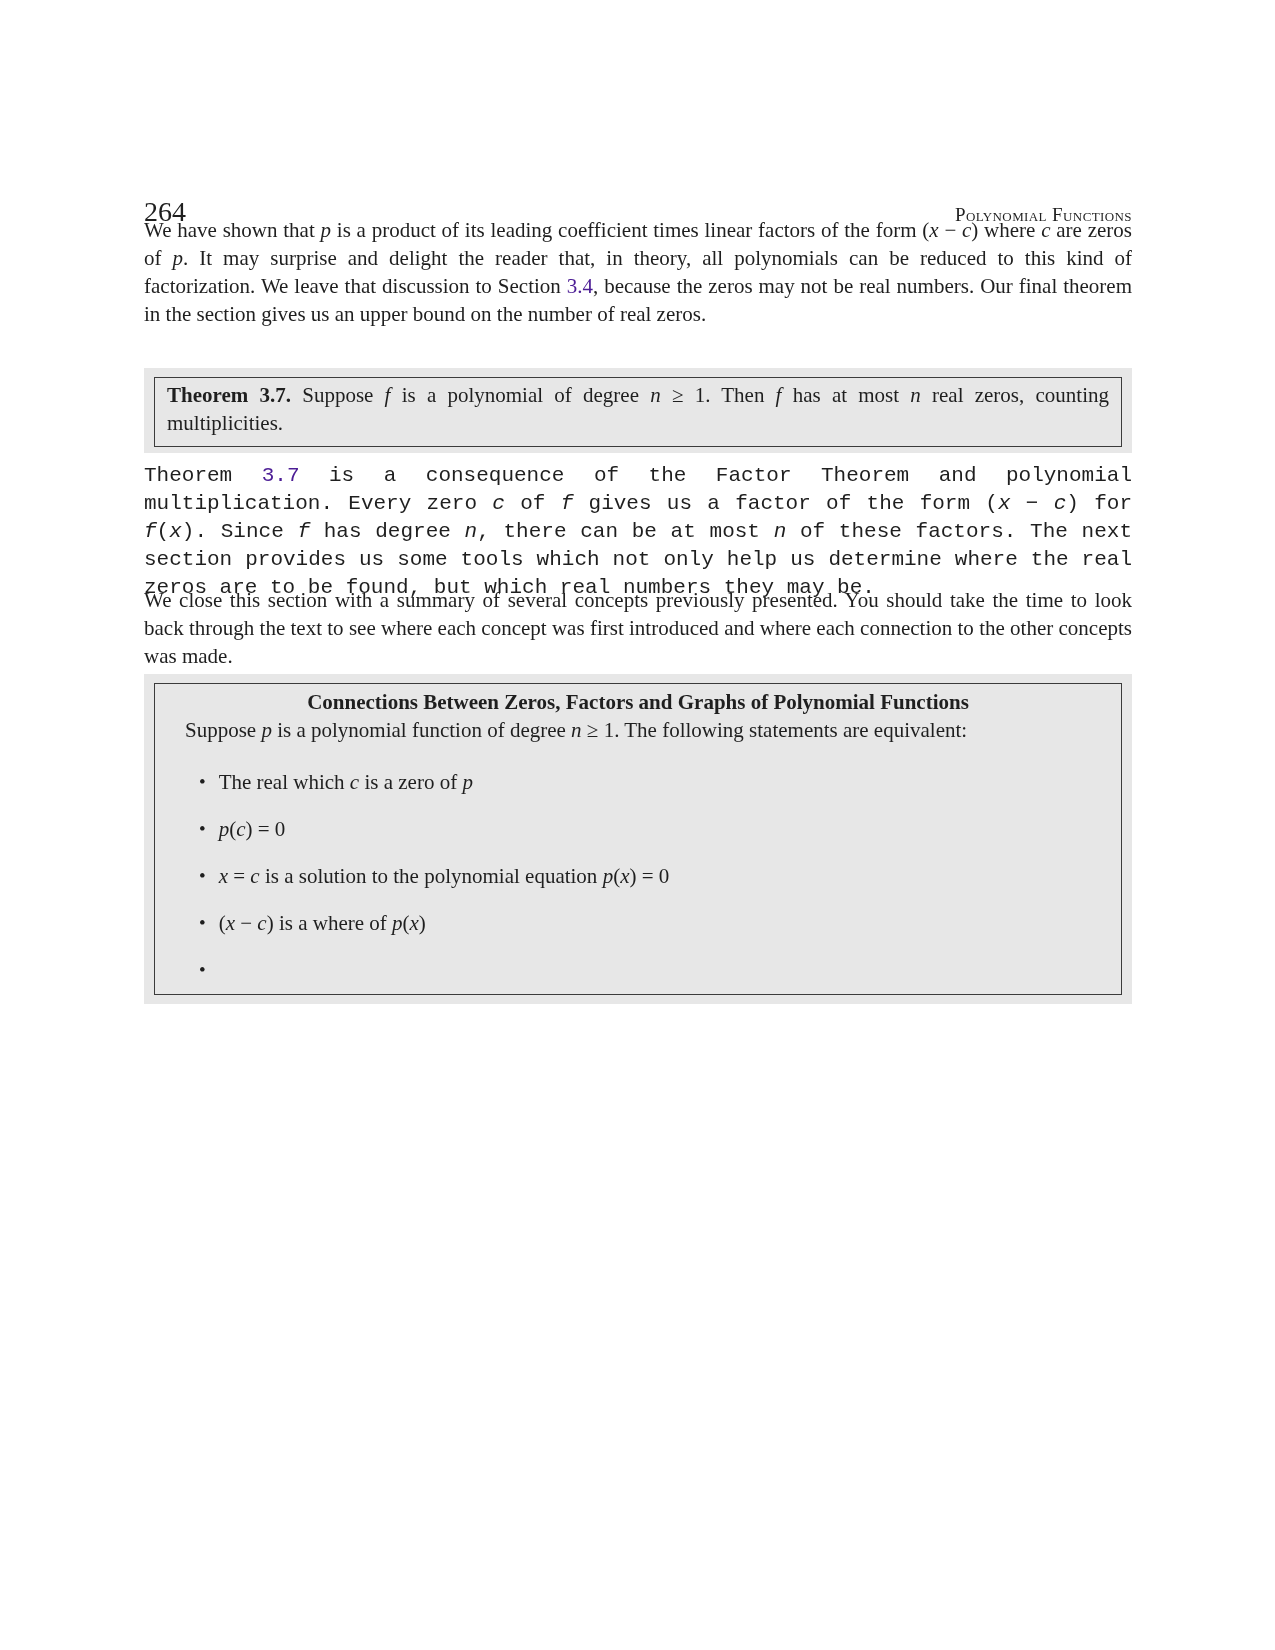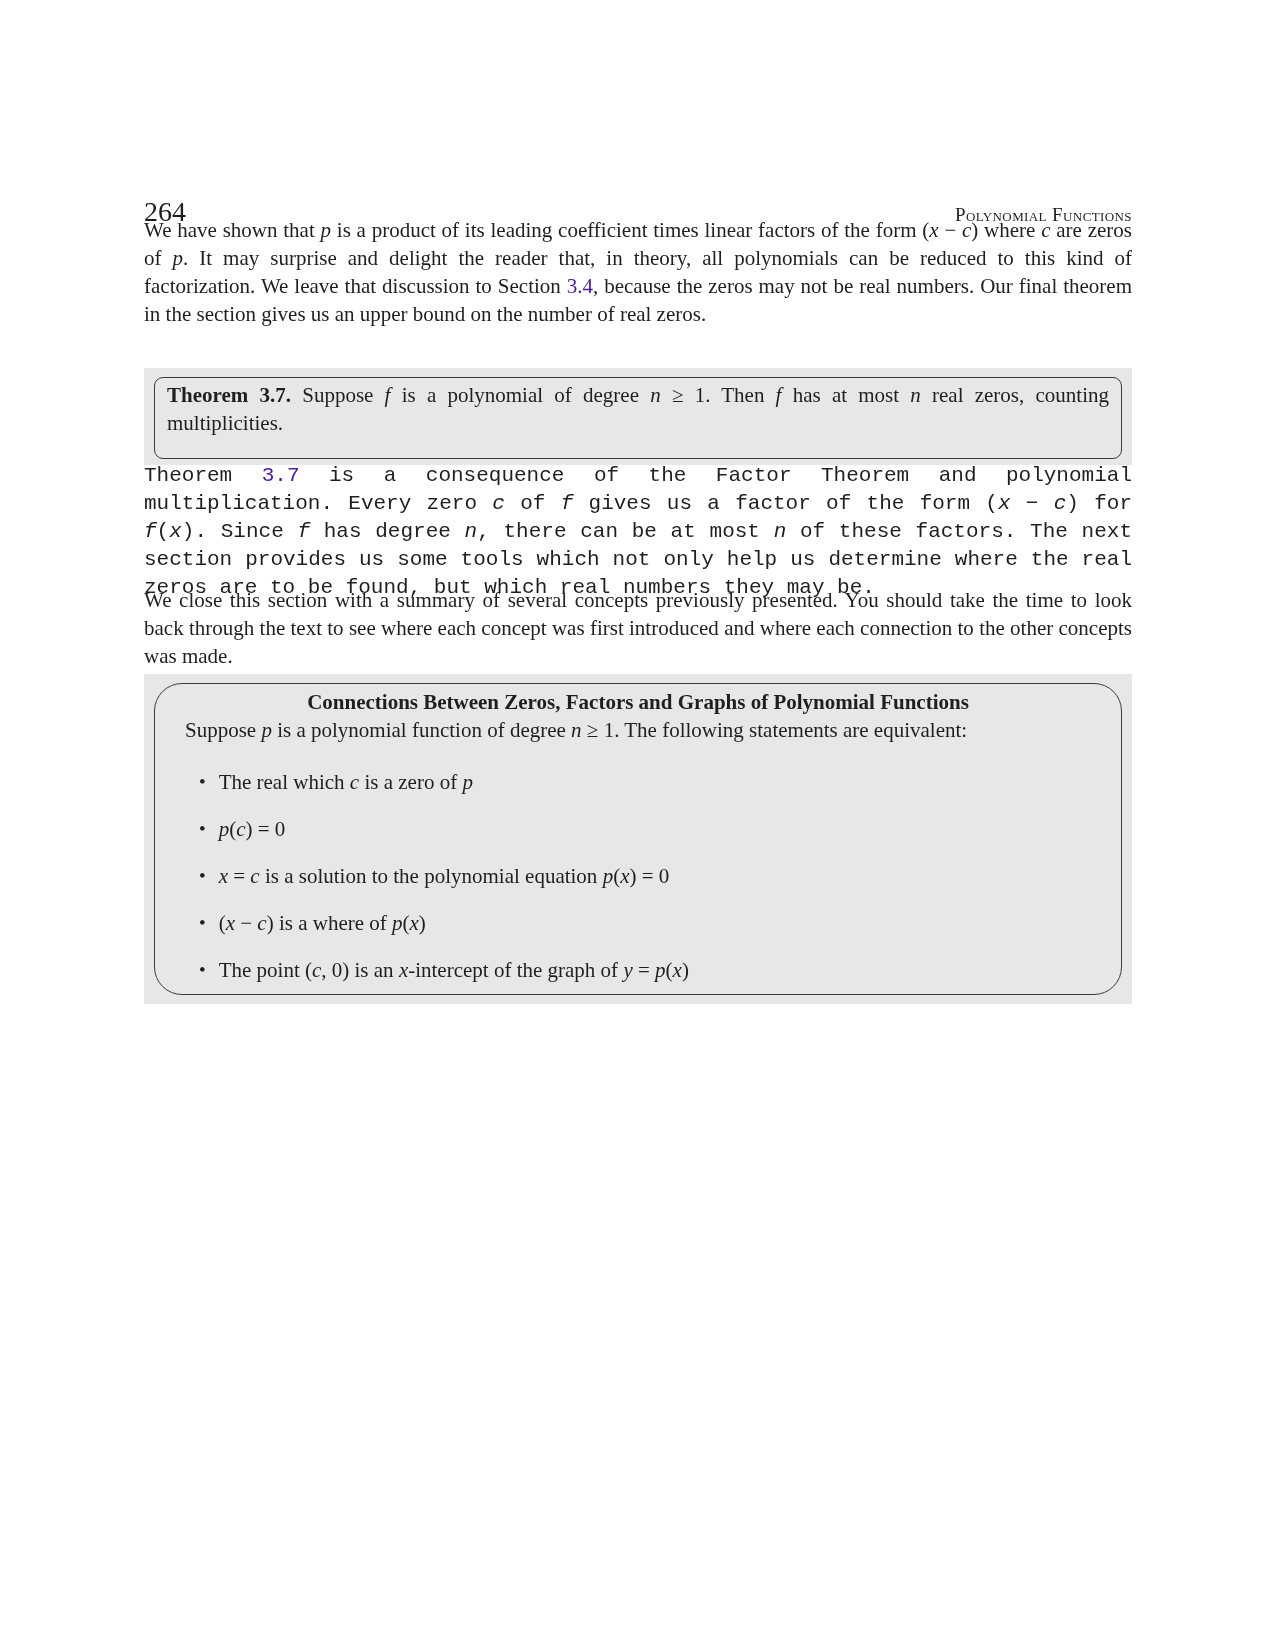--- a/index.html
+++ b/index.html
@@ -25,25 +25,25 @@
   .p2 { top:462px;font-family:Liberation Mono, monospace; }
   .p3 { top:586px; }
 
   
   .graybox { background:#e7e7e7; box-sizing:border-box; }
   .graybox-inner {
     border:1.5px solid #3b3b3b; background:#e7e7e7;
     box-sizing:border-box;
   }
   .theorem-box { top:368px; padding:9px 10px 6px; }
-  .theorem-box .graybox-inner { padding:3px 12px 21px;border-radius:9px; }
+  .theorem-box .graybox-inner { padding:3px 12px 9px; }
   .theorem-text { font-size:21px; line-height:28px; text-align:justify; }
 
   .connections-box { top:674px; padding:9px 10px 9px; }
-  .connections-box .graybox-inner { padding:4px 16px 10px;border-radius:28px; }
+  .connections-box .graybox-inner { padding:4px 16px 10px; }
   .box-title {
     font-size:21px; line-height:28px; font-weight:bold; text-align:center;
   }
   .box-intro {
     font-size:21px; line-height:28px; padding:0 14px;
     text-align:justify;
   }
   .bullet-list { list-style:none; margin:24px 0 0; padding:0; }
   .bullet-item {
     display:flex; gap:13px; margin-left:28px;
@@ -95,19 +95,18 @@
         <li class="bullet-item">
           <span class="dot">•</span>
           <span><span class="seg-i">x</span><span> = </span><span class="seg-i">c</span><span> is a solution to the polynomial equation </span><span class="seg-i">p</span><span>(</span><span class="seg-i">x</span><span>) = 0</span></span>
         </li>
         <li class="bullet-item">
           <span class="dot">•</span>
           <span><span>(</span><span class="seg-i">x</span><span> − </span><span class="seg-i">c</span><span>) is a where of </span><span class="seg-i">p</span><span>(</span><span class="seg-i">x</span><span>)</span></span>
         </li>
         <li class="bullet-item">
           <span class="dot">•</span>
-          <span><span>The point (</span><span class="seg-i">c</span><span>, 0) is an </span><span class="seg-i">x</span><span>-intercept of the graph of </span><span class="seg-i">y</span><span> = </span><span class="seg-i">p</span><span>(</span><span class="seg-i">x</span><span>)</span></span>
         </li>
       </ul>
     </div>
   </div>
 
 </div>
 
 </body></html>

